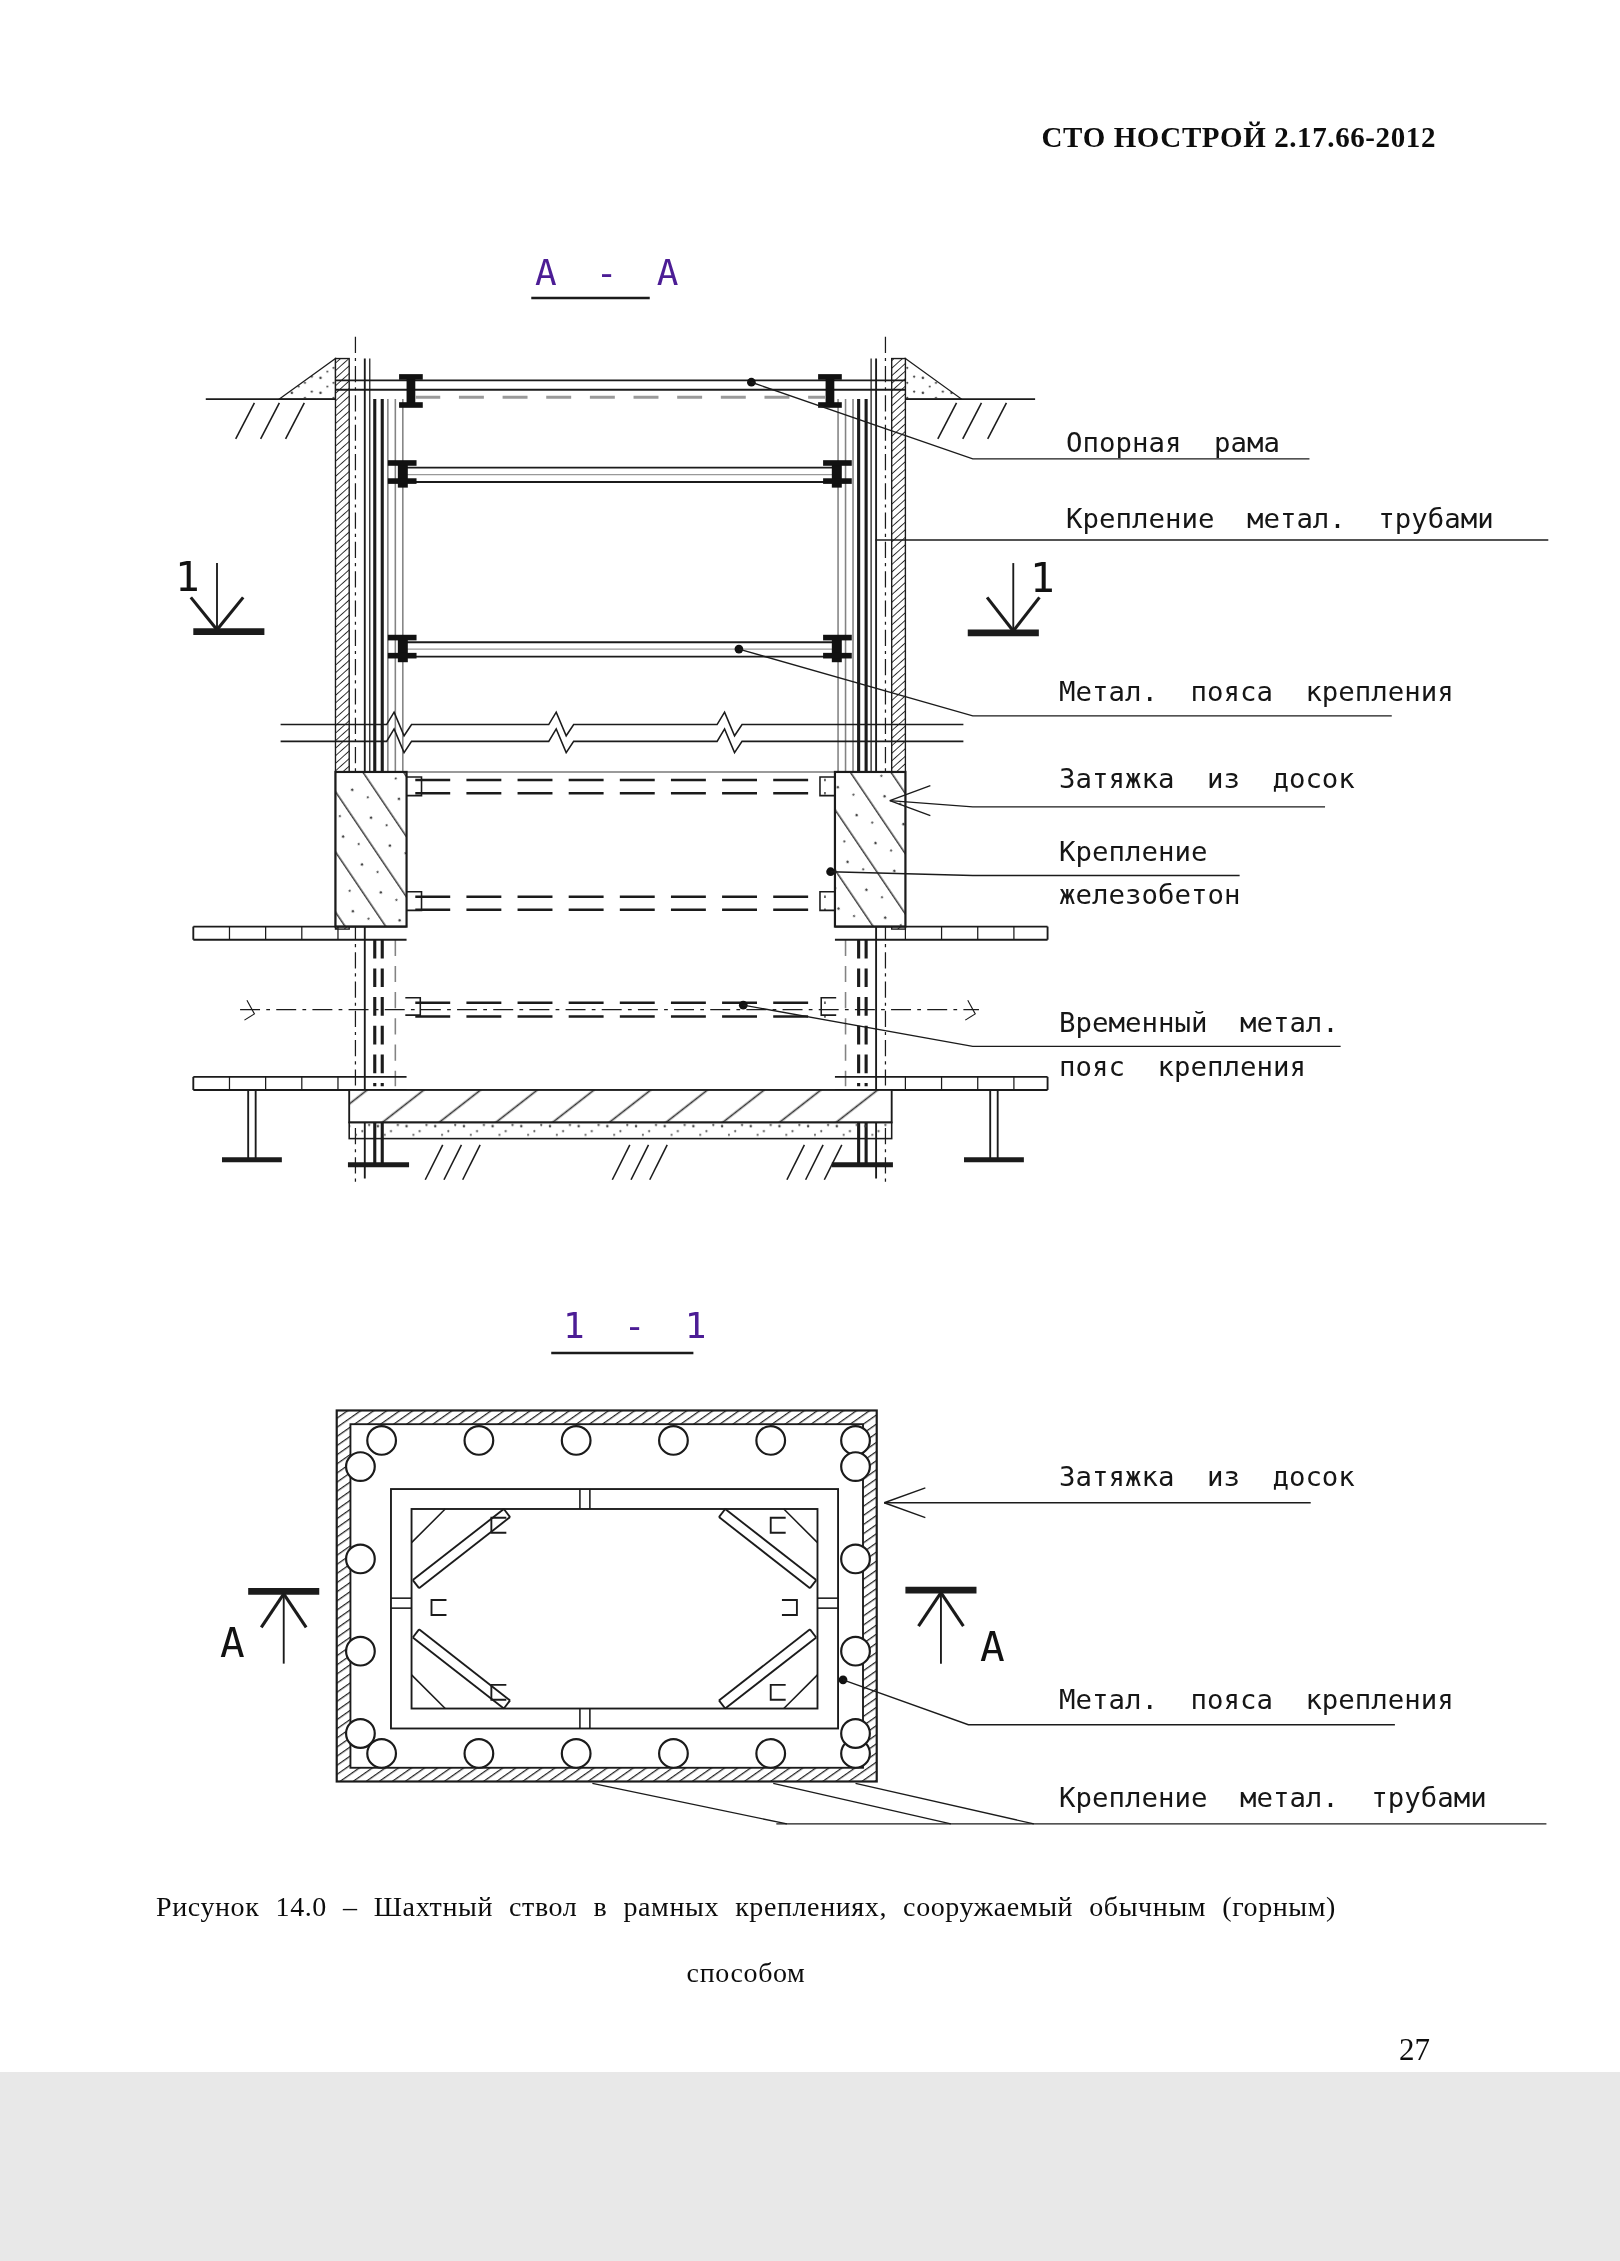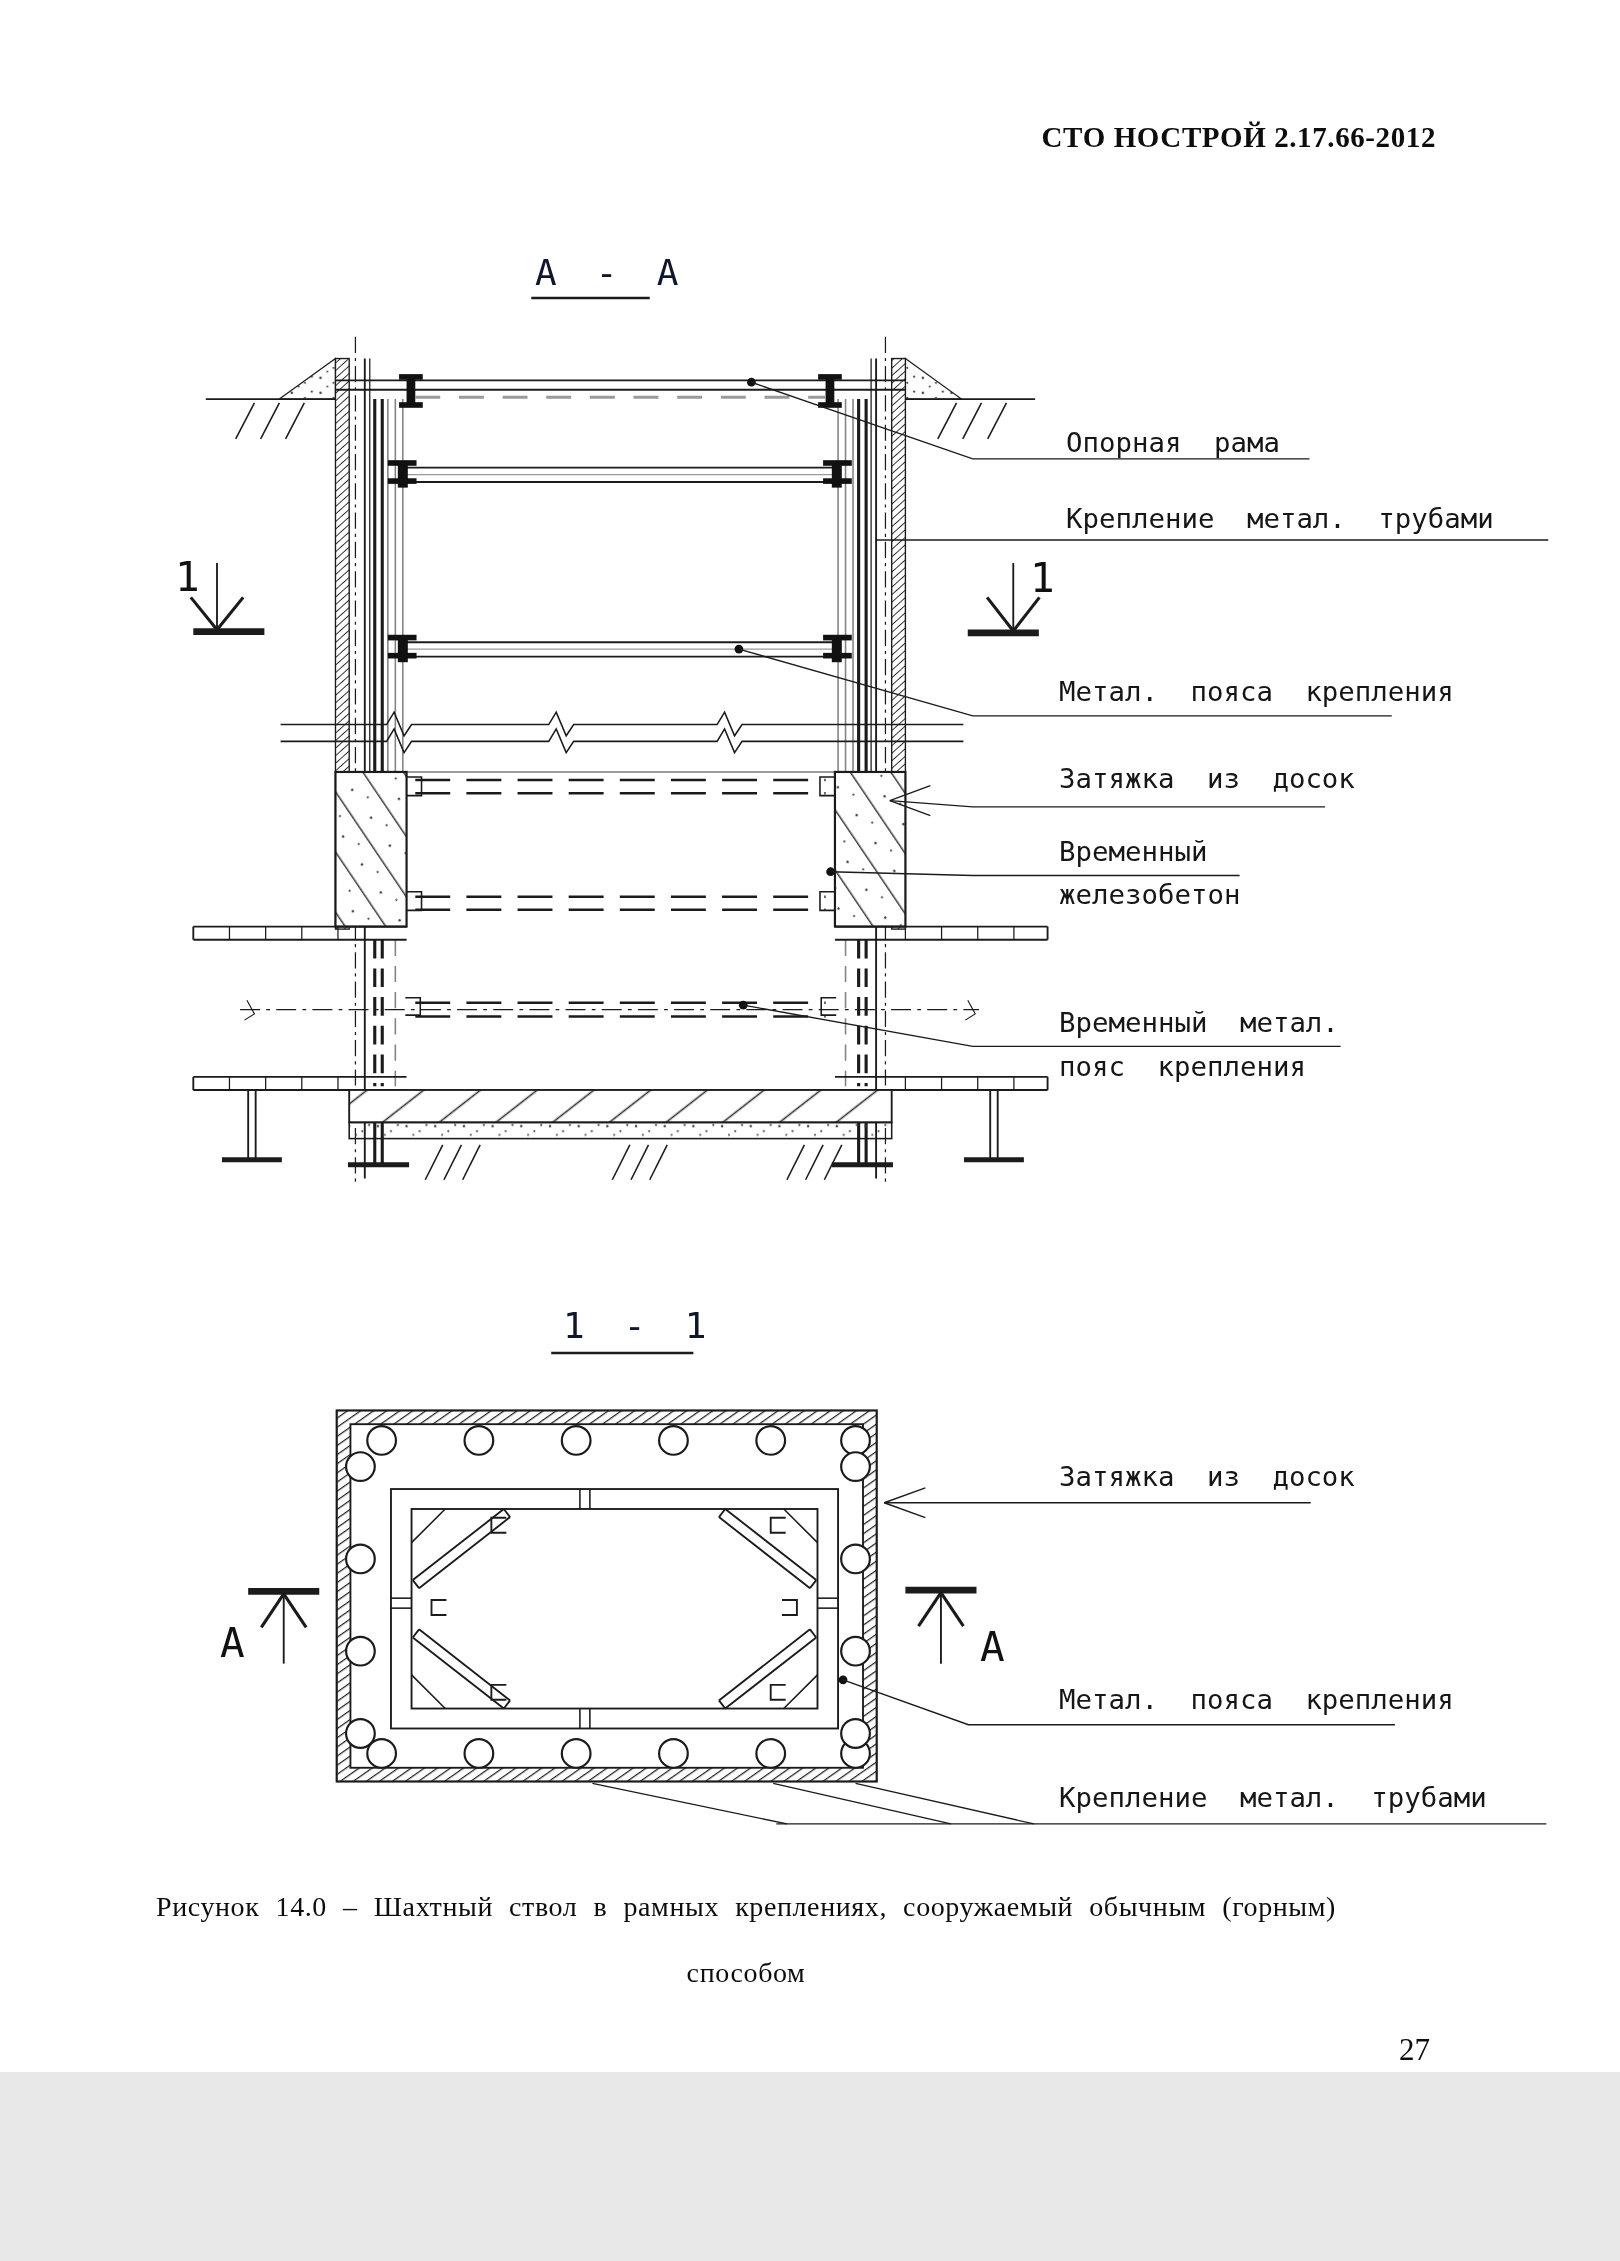--- a/index.html
+++ b/index.html
@@ -1,20 +1,20 @@
 <!DOCTYPE html>
 <html style="font-size:10px"><head>
 <meta charset="utf-8">
 <style>
   html,body{margin:0;padding:0;background:#e8e8e8;}
   .page{position:relative;width:1620px;height:2072px;background:#ffffff;overflow:hidden;
         font-family:"DejaVu Sans Mono", monospace;color:#1b1b1b;}
   .abs{position:absolute;white-space:nowrap;}
   .dl{font-size:27.4px;line-height:1.15;letter-spacing:0px;word-spacing:16px;color:#161616;margin-left:36px;}
-  .dtitle{font-size:36px;word-spacing:17.5px;color:#0f172a;}
+  .dtitle{font-size:36px;word-spacing:17.5px;color:#4c1d95;}
   .dmark{font-size:41px;color:#111;}
   .serif{font-family:"Liberation Serif", serif;color:#0d0d0d;}
   .hdr{font-size:29px;font-weight:bold;letter-spacing:0.6px;text-align:right;}
   .cap{font-size:28px;letter-spacing:0.6px;word-spacing:6.2px;}
   .cap1{width:1180px;text-align:justify;text-align-last:justify;}
   .cap2{width:1180px;text-align:center;}
   .pnum{font-size:31px;}
   svg{position:absolute;left:0;top:0;}
 </style>
 </head>
@@ -369,21 +369,21 @@
 
   <div class="abs dtitle" style="left:535px;top:252px;">А - А</div>
 
   <div class="abs dmark" style="left:175px;top:553px;">1</div>
   <div class="abs dmark" style="left:1030px;top:554px;">1</div>
 
   <div class="abs dl" style="left:1030px;top:427px;">Опорная рама</div>
   <div class="abs dl" style="left:1030px;top:503px;">Крепление метал. трубами</div>
   <div class="abs dl" style="left:1023px;top:676px;">Метал. пояса крепления</div>
   <div class="abs dl" style="left:1023px;top:763px;">Затяжка из досок</div>
-  <div class="abs dl" style="left:1023px;top:836px;">Временный</div>
+  <div class="abs dl" style="left:1023px;top:836px;">Крепление</div>
   <div class="abs dl" style="left:1023px;top:879px;">железобетон</div>
   <div class="abs dl" style="left:1023px;top:1007px;">Временный метал.</div>
   <div class="abs dl" style="left:1023px;top:1051px;">пояс крепления</div>
 
   <div class="abs dtitle" style="left:555px;top:1305px;margin-left:8px;">1 - 1</div>
 
   <div class="abs dmark" style="left:220px;top:1619px;">А</div>
   <div class="abs dmark" style="left:980px;top:1623px;">А</div>
 
   <div class="abs dl" style="left:1023px;top:1461px;">Затяжка из досок</div>

